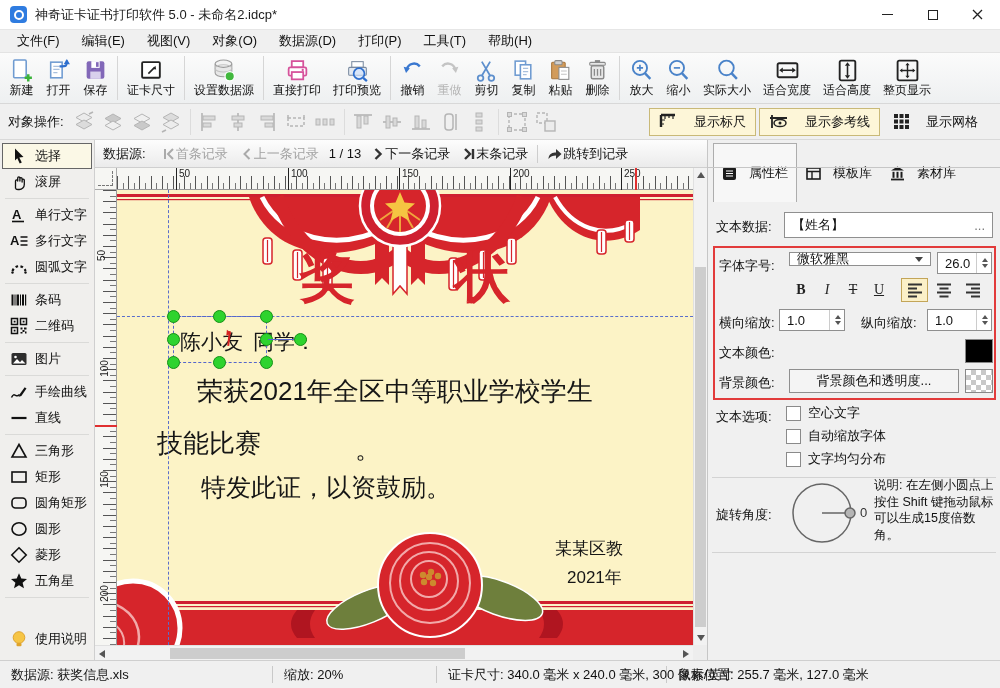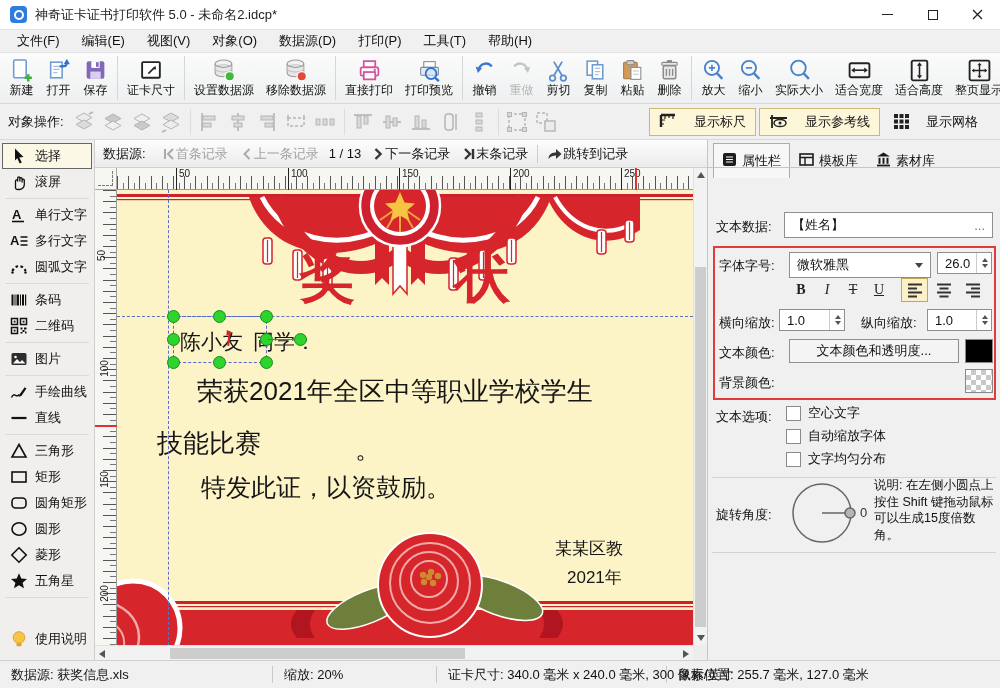--- a/index.html
+++ b/index.html
@@ -89,21 +89,21 @@
 .scorner{position:absolute;left:598px;top:477px;width:14px;height:15px;background:#ededed}
 .sarr{position:absolute;width:0;height:0}
 .sarr.up{left:3px;top:4px;border-left:4px solid transparent;border-right:4px solid transparent;border-bottom:6px solid #555}
 .sarr.down{left:3px;bottom:4px;border-left:4px solid transparent;border-right:4px solid transparent;border-top:6px solid #555}
 .sarr.left{left:4px;top:4px;border-top:4px solid transparent;border-bottom:4px solid transparent;border-right:6px solid #555}
 .sarr.right{right:4px;top:4px;border-top:4px solid transparent;border-bottom:4px solid transparent;border-left:6px solid #555}
 
 
 .panel{position:absolute;left:707px;top:140px;width:293px;height:520px;background:#f0f0f0;border-left:1px solid #c6c6c6}
 .ptabs{position:absolute;left:5px;top:3px;display:flex;align-items:flex-end}
-.ptab{display:flex;align-items:flex-start;gap:5px;padding:8px 8px;font-size:13px;border:1px solid transparent;border-bottom:none;white-space:nowrap}
+.ptab{display:flex;align-items:center;gap:12px;padding:20px 8px;font-size:13px;border:1px solid transparent;border-bottom:none;white-space:nowrap}
 .ptab.active{background:#f7f7f7;border-color:#adadad}
 .ptabs-line{position:absolute;left:0;top:27px;width:100%;height:1px;background:#c6c6c6}
 .plabel{position:absolute;font-size:13px;white-space:nowrap}
 .pfield{position:absolute;background:#fff;border:1px solid #8f8f8f;display:flex;align-items:center;padding:0 7px;font-size:13px;white-space:nowrap}
 .dd-caret{margin-left:auto;width:0;height:0;border-top:5px solid #444;border-left:4px solid transparent;border-right:4px solid transparent}
 .more-dots{margin-left:auto;color:#777}
 .redbox{position:absolute;left:5px;top:106px;width:283px;height:154px;border:2px solid #e23b3b}
 .spin{margin-left:auto;display:flex;flex-direction:column;gap:2px;padding-left:5px;border-left:1px solid #ccc;align-self:stretch;justify-content:center}
 .spin i{width:0;height:0;border-left:3.5px solid transparent;border-right:3.5px solid transparent}
 .spin i.u{border-bottom:4px solid #555}
@@ -196,29 +196,20 @@
     <div class="tsep"></div>
     <div class="tbtn">
       <svg width="25" height="25" viewBox="0 0 24 24">
           <path d="M3 5.5 v9 a8 3.5 0 0 0 16 0 v-9" fill="#e7e7e7" stroke="#9a9a9a"></path>
           <ellipse cx="11" cy="5.5" rx="8" ry="3.5" fill="#f2f2f2" stroke="#9a9a9a"></ellipse>
           <ellipse cx="11" cy="10" rx="8" ry="3.5" fill="none" stroke="#c0c0c0"></ellipse>
           <circle cx="17" cy="17.5" r="4.5" fill="#42b83e" stroke="#fff" stroke-width="1.2"></circle>
         </svg>
       <span class="tlabel">设置数据源</span>
       </div>
-    <div class="tbtn">
-      <svg width="25" height="25" viewBox="0 0 24 24">
-          <path d="M3 5.5 v9 a8 3.5 0 0 0 16 0 v-9" fill="#e7e7e7" stroke="#9a9a9a"></path>
-          <ellipse cx="11" cy="5.5" rx="8" ry="3.5" fill="#f2f2f2" stroke="#9a9a9a"></ellipse>
-          <ellipse cx="11" cy="10" rx="8" ry="3.5" fill="none" stroke="#c0c0c0"></ellipse>
-          <circle cx="17" cy="17.5" r="4.5" fill="#e24b35" stroke="#fff" stroke-width="1.2"></circle>
-        </svg>
-      <span class="tlabel">移除数据源</span>
-      </div>
     <div class="tsep"></div>
     <div class="tbtn">
       <svg width="25" height="25" viewBox="0 0 24 24">
           <rect x="6.5" y="3" width="11" height="6" fill="#fff" stroke="#d6529b" stroke-width="1.7"></rect>
           <rect x="3.5" y="9" width="17" height="8" rx="1.5" fill="#fff" stroke="#d6529b" stroke-width="1.7"></rect>
           <rect x="6.5" y="13.5" width="11" height="7" fill="#fff" stroke="#d6529b" stroke-width="1.7"></rect>
           <circle cx="17" cy="11.5" r="1.1" fill="#d6529b"></circle>
         </svg>
       <span class="tlabel">直接打印</span>
       </div>
@@ -832,21 +823,21 @@
 
 
     <span class="plabel" style="left:8px;top:78px">文本数据:</span>
     <div class="pfield" style="left:76px;top:72px;width:209px;height:26px">
       <span>【姓名】</span>
       <span class="more-dots">...</span>
     </div>
 
     <div class="redbox">
       <span class="plabel" style="left:4px;top:9px">字体字号:</span>
-      <div class="pfield" style="left:74px;top:4px;width:142px;height:26px">
+      <div class="pfield" style="left:74px;top:4px;width:142px;height:14px">
         <span>微软雅黑</span>
         <i class="dd-caret"></i>
       </div>
       <div class="pfield" style="left:222px;top:4px;width:55px;height:22px;padding-right:3px;justify-content:flex-end">
         <span>26.0</span>
         <span class="spin">
             <i class="u"></i>
             <i class="d"></i>
           </span>
       </div>
@@ -882,24 +873,24 @@
       <span class="plabel" style="left:146px;top:66px">纵向缩放:</span>
       <div class="pfield" style="left:212px;top:61px;width:65px;height:22px;padding-right:3px;justify-content:flex-end">
         <span>1.0</span>
         <span class="spin">
             <i class="u"></i>
             <i class="d"></i>
           </span>
       </div>
 
       <span class="plabel" style="left:4px;top:96px">文本颜色:</span>
-      <div class="pfield" style="left:74px;top:91px;width:170px;height:24px;justify-content:center;background:#f4f4f4">文本颜色和透明度...</div>
       <div class="swatch" style="left:250px;top:91px;width:28px;height:24px"></div>
 
       <span class="plabel" style="left:4px;top:126px">背景颜色:</span>
+      <div class="pfield" style="left:74px;top:121px;width:170px;height:24px;justify-content:center;background:#f4f4f4">背景颜色和透明度...</div>
       <div class="swatch checker" style="left:250px;top:121px;width:28px;height:24px"></div>
     </div>
 
     <span class="plabel" style="left:8px;top:268px">文本选项:</span>
     <div class="cbrow" style="left:78px;top:264px">
         <span class="cb"></span>
         <span>空心文字</span>
       </div>
     <div class="cbrow" style="left:78px;top:287px">
         <span class="cb"></span>

